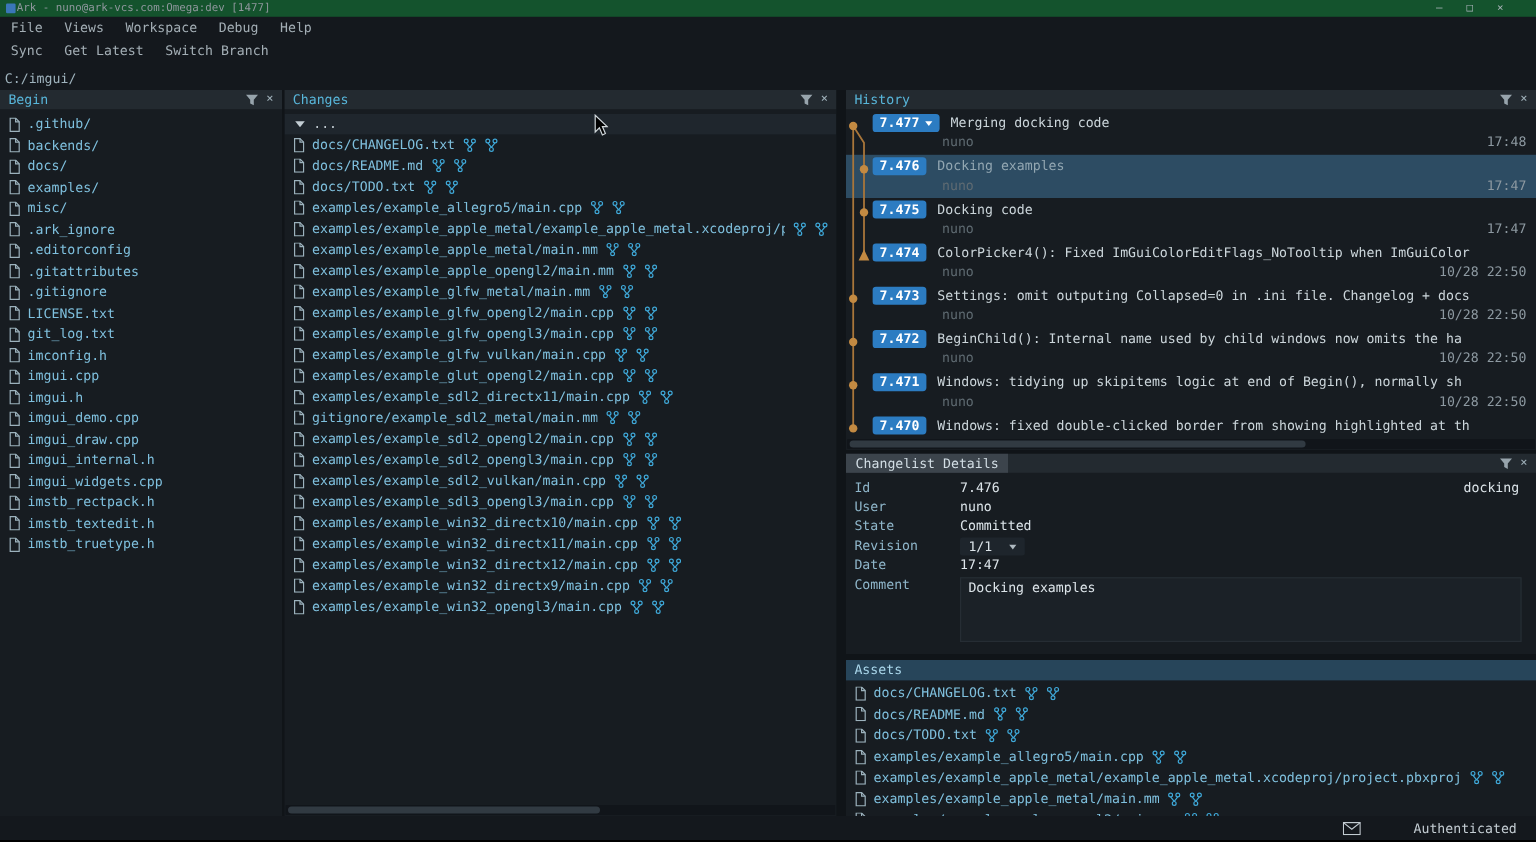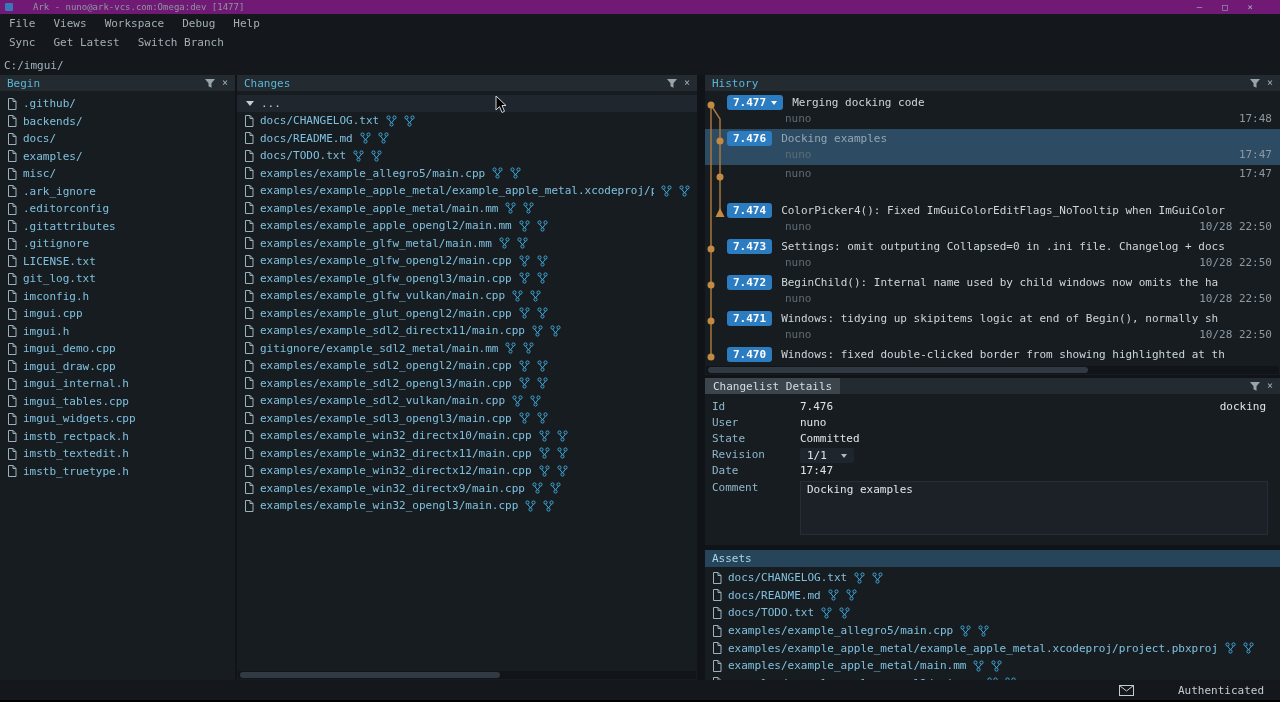--- a/index.html
+++ b/index.html
@@ -1,21 +1,21 @@
 <!DOCTYPE html>
 <html><head>
 <meta charset="utf-8">
 <style>
   html,body{margin:0;padding:0}
   body{position:relative;width:1280px;height:702px;background:#101418;overflow:hidden;
        font-family:"DejaVu Sans Mono","Liberation Mono",monospace;font-size:11px;color:#c6d0d6;cursor:default}
 
   
   .top-region{position:absolute;left:0;top:14px;width:100%;height:61px;background:#14181d}
-  .titlebar{position:absolute;left:0;top:0;width:100%;height:14px;background:#701a75;display:flex;align-items:center;gap:20px;padding:0 5px;box-sizing:border-box}
+  .titlebar{position:absolute;left:0;top:0;width:100%;height:14px;background:#14532d;display:flex;align-items:center;gap:1px;padding:0 5px;box-sizing:border-box}
   .app-icon{width:8px;height:8px;background:#3a76b8;border-radius:1px;flex:none}
   .titlebar .title{font-size:9px;color:#8f979d;white-space:nowrap}
   .win-controls{margin-left:auto;display:flex;gap:20px;font-size:9px;color:#aab3b9;padding-right:22px}
   .menubar{position:absolute;left:0;top:14px;width:100%;height:18px;display:flex;align-items:center;color:#a3aeb5}
   .toolbar{position:absolute;left:0;top:33px;width:100%;height:18px;display:flex;align-items:center;color:#a3aeb5}
   .bar-item{padding:0 9px;white-space:nowrap}
   .pathbar{position:absolute;left:0;top:56px;width:100%;height:16px;display:flex;align-items:flex-end;padding:0 4px;color:#9fb3bd;box-sizing:border-box}
 
   
   .panel{position:absolute;background:#171c21;overflow:hidden}
@@ -261,27 +261,20 @@
       </div>
 
       <div class="frow">
         <svg class="doc-ic" width="10" height="12" viewBox="0 0 10 12">
           <path d="M1.5 0.5 H6 L9 3.5 V11.5 H1.5 Z"></path>
           <path d="M6 0.5 V3.5 H9"></path>
         </svg>
         <span class="fname">imgui_internal.h</span>
       </div>
 
-      <div class="frow">
-        <svg class="doc-ic" width="10" height="12" viewBox="0 0 10 12">
-          <path d="M1.5 0.5 H6 L9 3.5 V11.5 H1.5 Z"></path>
-          <path d="M6 0.5 V3.5 H9"></path>
-        </svg>
-        <span class="fname">imgui_tables.cpp</span>
-      </div>
 
       <div class="frow">
         <svg class="doc-ic" width="10" height="12" viewBox="0 0 10 12">
           <path d="M1.5 0.5 H6 L9 3.5 V11.5 H1.5 Z"></path>
           <path d="M6 0.5 V3.5 H9"></path>
         </svg>
         <span class="fname">imgui_widgets.cpp</span>
       </div>
 
       <div class="frow">
@@ -837,20 +830,27 @@
           </span>
           <span class="hmsg">Docking examples</span>
         </div>
         <div class="hline2">
           <span class="hauthor">nuno</span>
           <span class="htime">17:47</span>
         </div>
       </div>
 
       <div class="hrow">
+        <div class="hline1">
+          <span class="badge">
+            <span>7.475</span>
+
+          </span>
+          <span class="hmsg">Docking code</span>
+        </div>
         <div class="hline2">
           <span class="hauthor">nuno</span>
           <span class="htime">17:47</span>
         </div>
       </div>
 
       <div class="hrow">
         <div class="hline1">
           <span class="badge">
             <span>7.474</span>

